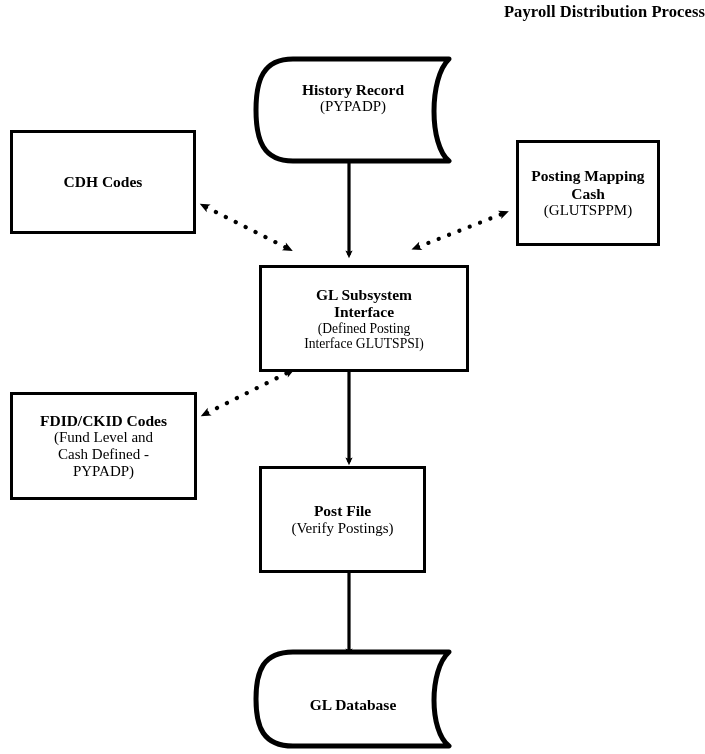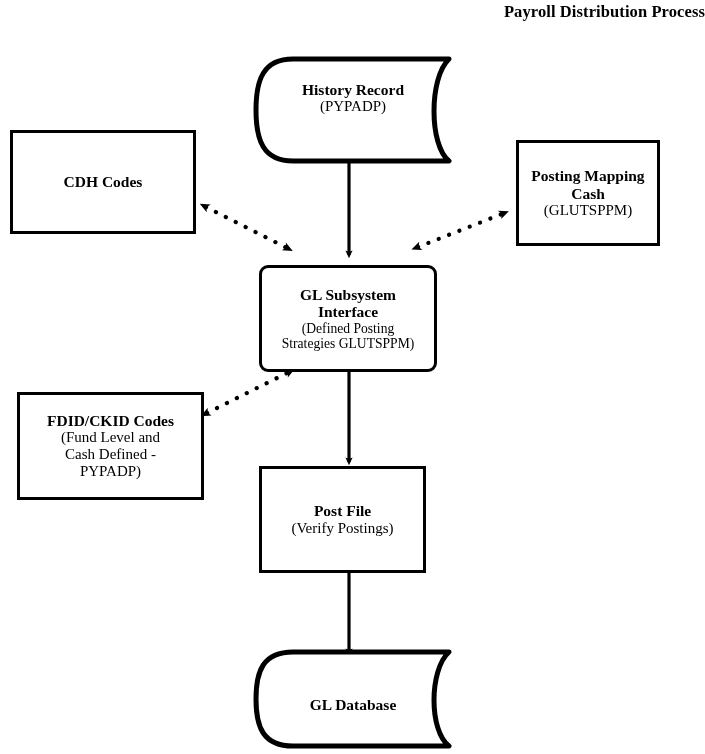--- a/index.html
+++ b/index.html
@@ -149,28 +149,28 @@
   <div class="node box" style="left:10px; top:130px; width:186px; height:104px;">
     <span class="ttl">CDH Codes</span>
   </div>
 
   <div class="node box" style="left:516px; top:140px; width:144px; height:106px;">
     <span class="ttl">Posting Mapping</span>
     <span class="ttl">Cash</span>
     <span class="sub">(GLUTSPPM)</span>
   </div>
 
-  <div class="node box" style="left:259px; top:265px; width:178px; height:107px;border-radius:9px;">
+  <div class="node box" style="left:259px; top:265px; width:210px; height:107px;">
     <span class="ttl">GL Subsystem</span>
     <span class="ttl">Interface</span>
     <span class="sub small">(Defined Posting</span>
-    <span class="sub small">Strategies GLUTSPPM)</span>
+    <span class="sub small">Interface GLUTSPSI)</span>
   </div>
 
-  <div class="node box" style="left:10px; top:392px; width:187px; height:108px;margin-left:7px;">
+  <div class="node box" style="left:10px; top:392px; width:187px; height:108px;">
     <span class="ttl">FDID/CKID Codes</span>
     <span class="sub">(Fund Level and</span>
     <span class="sub">Cash Defined -</span>
     <span class="sub">PYPADP)</span>
   </div>
 
   <div class="node box" style="left:259px; top:466px; width:167px; height:107px;">
     <span class="ttl">Post File</span>
     <span class="sub">(Verify Postings)</span>
   </div>

